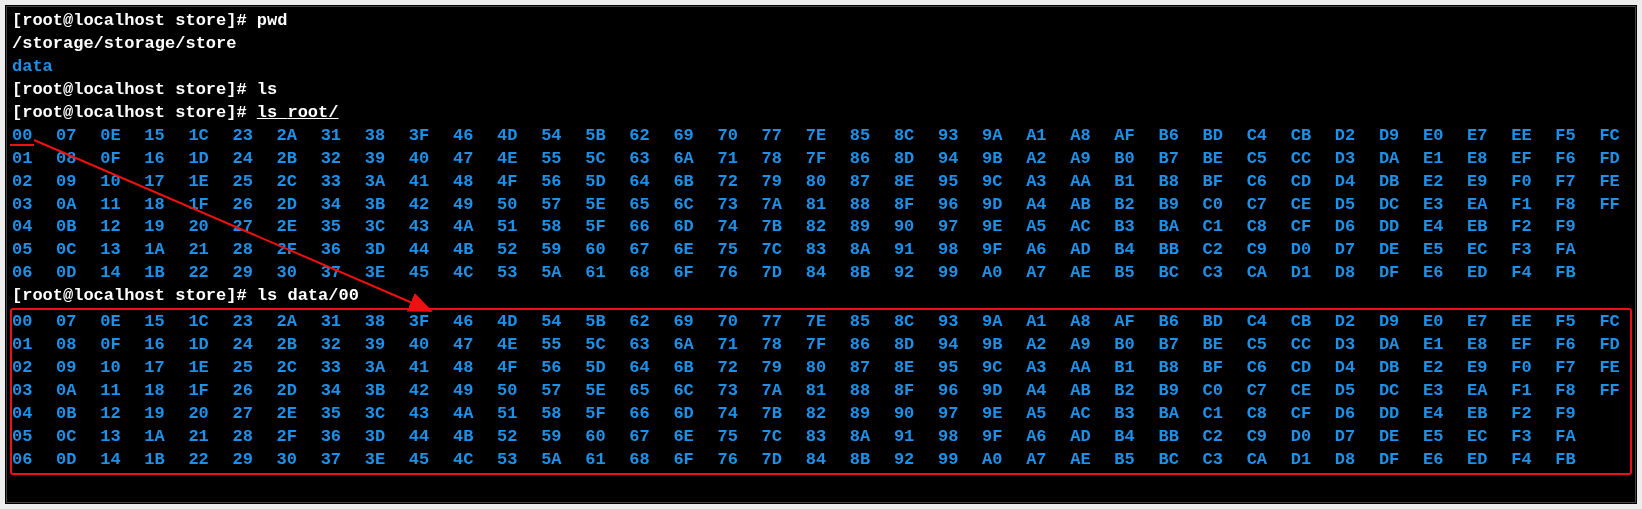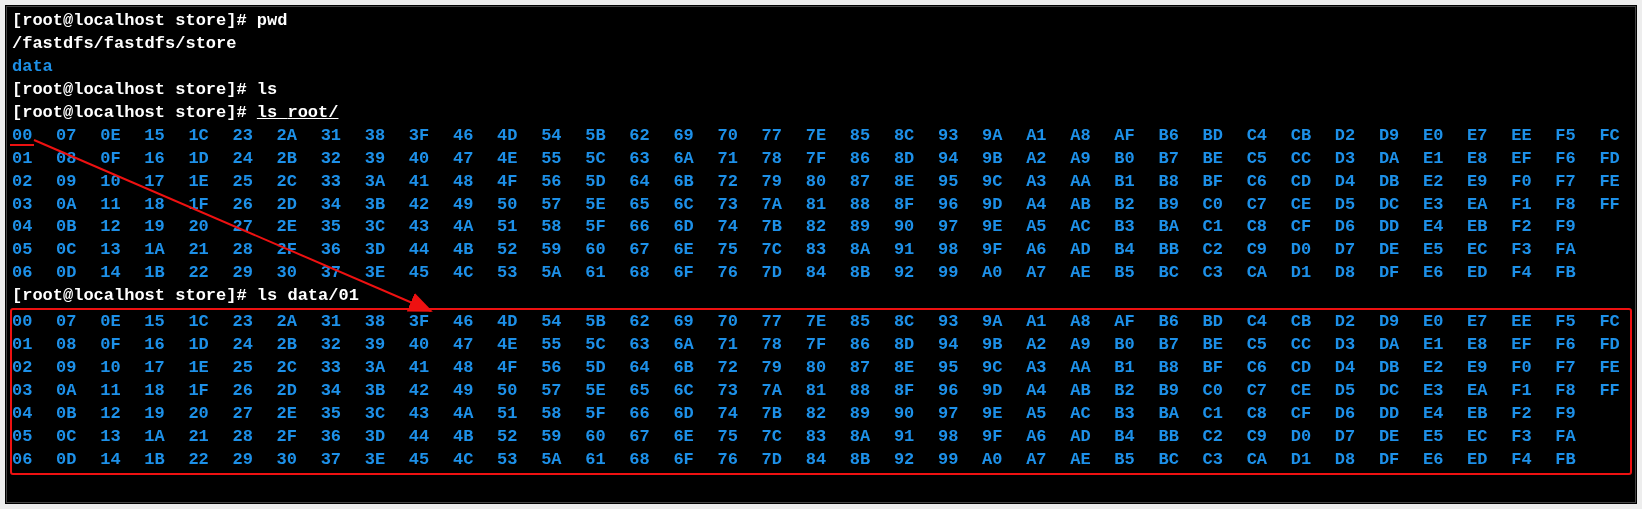--- a/index.html
+++ b/index.html
@@ -60,21 +60,21 @@
     pointer-events:none;
   }
 </style>
 </head>
 <body>
 <div class="stage">
 <div class="term">
 
 <div class="line"><span class="w">[root@localhost store]# </span><span class="w">pwd</span></div>
 
-<div class="line w">/fastdfs/fastdfs/store</div>
+<div class="line w">/storage/storage/store</div>
 
 <div class="line b">data</div>
 
 <div class="line"><span class="w">[root@localhost store]# </span><span class="w">ls</span></div>
 
 <div class="line"><span class="w">[root@localhost store]# </span><span class="w ul"><span>ls </span><span>root/</span></span></div>
 
 <div class="grid" id="grid1">
         <div class="row">
           <div class="cell">00</div>
@@ -344,21 +344,21 @@
           <div class="cell">D8</div>
           <div class="cell">DF</div>
           <div class="cell">E6</div>
           <div class="cell">ED</div>
           <div class="cell">F4</div>
           <div class="cell">FB</div>
           <div class="cell"></div>
         </div>
       </div>
 
-<div class="line"><span class="w">[root@localhost store]# </span><span class="w">ls data/01</span></div>
+<div class="line"><span class="w">[root@localhost store]# </span><span class="w">ls data/00</span></div>
 
 <div class="grid boxed" id="grid2">
         <div class="row">
           <div class="cell">00</div>
           <div class="cell">07</div>
           <div class="cell">0E</div>
           <div class="cell">15</div>
           <div class="cell">1C</div>
           <div class="cell">23</div>
           <div class="cell">2A</div>

